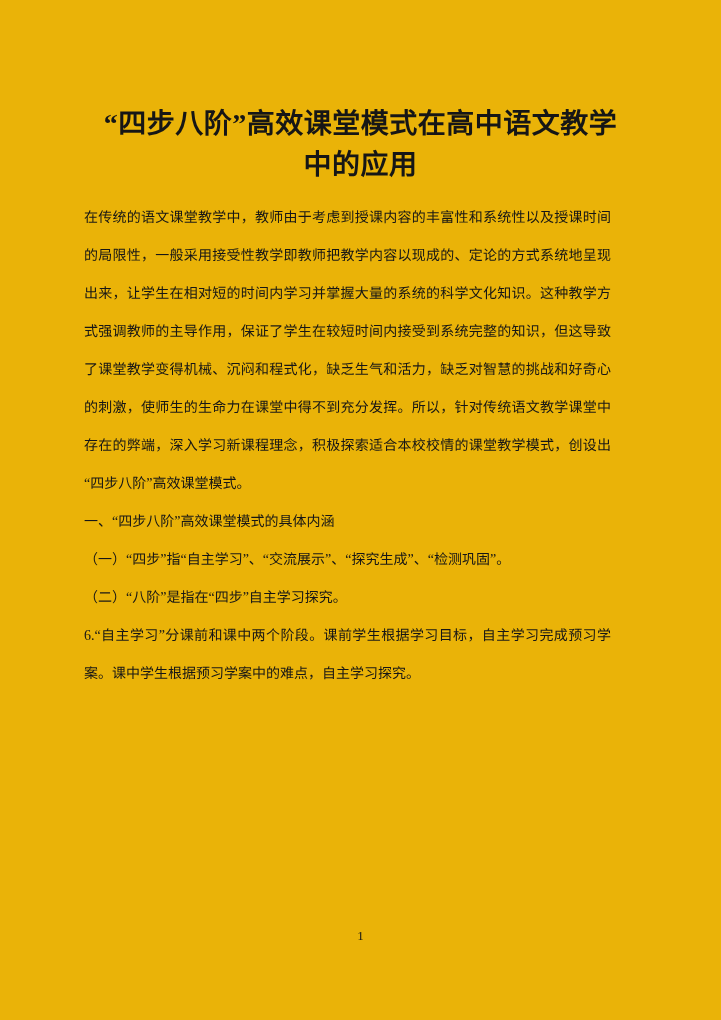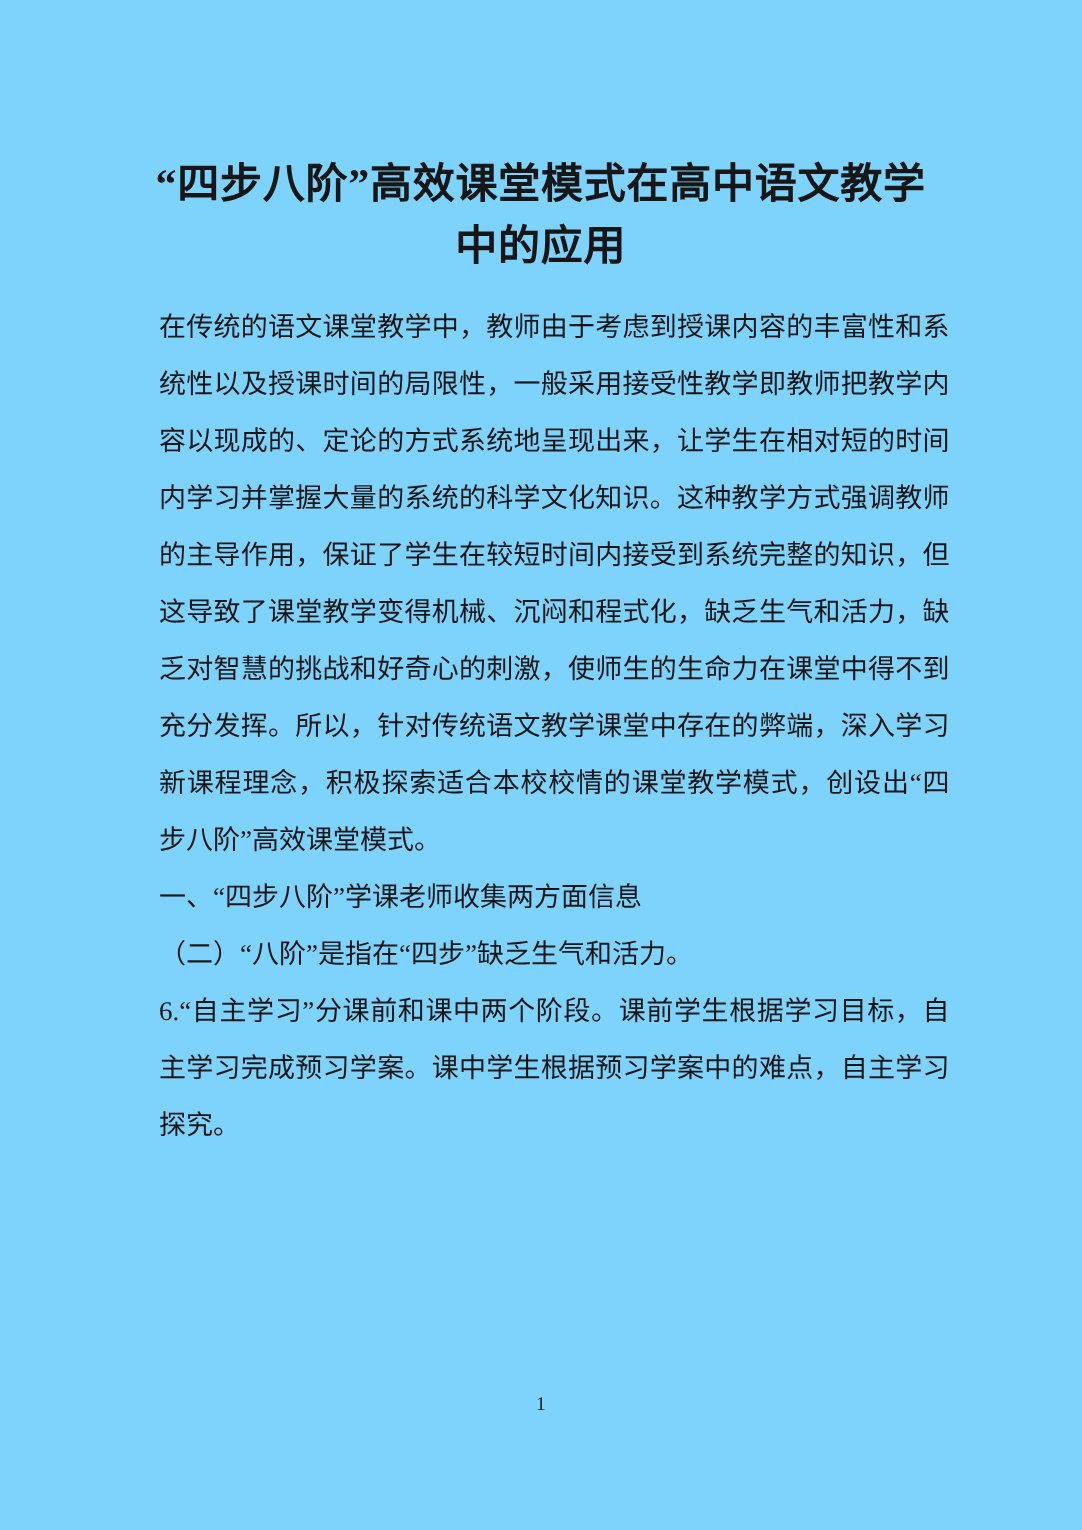--- a/index.html
+++ b/index.html
@@ -6,43 +6,43 @@
   html, body {
     margin: 0;
     padding: 0;
     background: #ffffff;
   }
   .page {
     position: relative;
     width: 721px;
     height: 1020px;
     margin: 0 auto;
-    background: #7dd3fc;
+    background: #eab308;
     color: #161616;
     font-family: "Liberation Serif", "DejaVu Serif", serif;
     overflow: hidden;
   }
   .doc-title {
     position: absolute;
     top: 84px;
     left: 50%;
     transform: translateX(-50%);
     width: 524px;
     text-align: center;
     font-size: 28px;
     font-weight: 700;
     line-height: 41px;
     letter-spacing: 0.5px;
   }
   .doc-body {
     position: absolute;
     top: 199px;
-    left: 106px;
+    left: 84px;
     width: 527px;
-    font-size: 18px;
+    font-size: 14px;
     line-height: 38px;
   }
   .doc-body .block {
     margin: 0;
     text-align: justify;
     text-justify: inter-ideograph;
     word-break: break-all;
   }
   .doc-body .heading {
     text-align: left;
@@ -59,20 +59,21 @@
 </style>
 </head>
 <body>
 
 <div class="page">
 
   <h1 class="doc-title">“四步八阶”高效课堂模式在高中语文教学中的应用</h1>
 
   <div class="doc-body">
     <p class="block">在传统的语文课堂教学中，教师由于考虑到授课内容的丰富性和系统性以及授课时间的局限性，一般采用接受性教学即教师把教学内容以现成的、定论的方式系统地呈现出来，让学生在相对短的时间内学习并掌握大量的系统的科学文化知识。这种教学方式强调教师的主导作用，保证了学生在较短时间内接受到系统完整的知识，但这导致了课堂教学变得机械、沉闷和程式化，缺乏生气和活力，缺乏对智慧的挑战和好奇心的刺激，使师生的生命力在课堂中得不到充分发挥。所以，针对传统语文教学课堂中存在的弊端，深入学习新课程理念，积极探索适合本校校情的课堂教学模式，创设出“四步八阶”高效课堂模式。</p>
-    <p class="block heading">一、“四步八阶”学课老师收集两方面信息</p>
-    <p class="block">（二）“八阶”是指在“四步”缺乏生气和活力。</p>
+    <p class="block heading">一、“四步八阶”高效课堂模式的具体内涵</p>
+    <p class="block">（一）“四步”指“自主学习”、“交流展示”、“探究生成”、“检测巩固”。</p>
+    <p class="block">（二）“八阶”是指在“四步”自主学习探究。</p>
     <p class="block">6.“自主学习”分课前和课中两个阶段。课前学生根据学习目标，自主学习完成预习学案。课中学生根据预习学案中的难点，自主学习探究。</p>
   </div>
 
   <div class="page-number">1</div>
 
 </div>
 
 </body></html>

